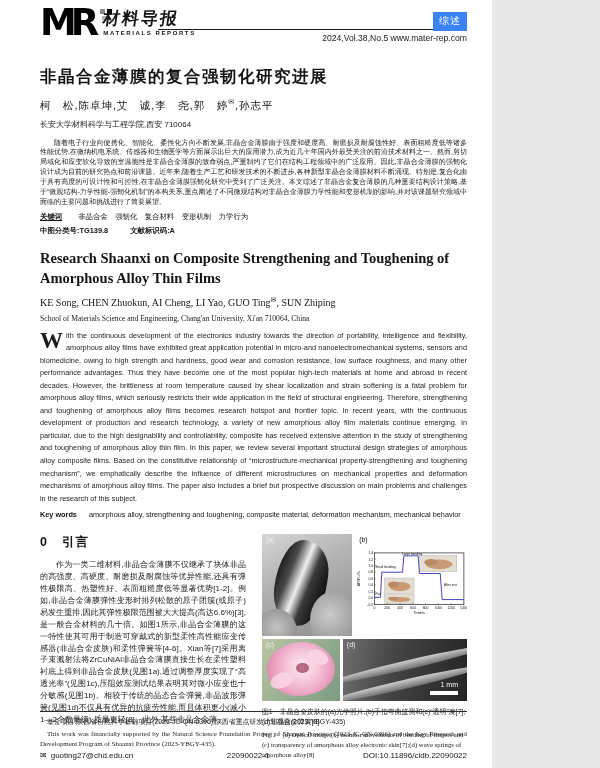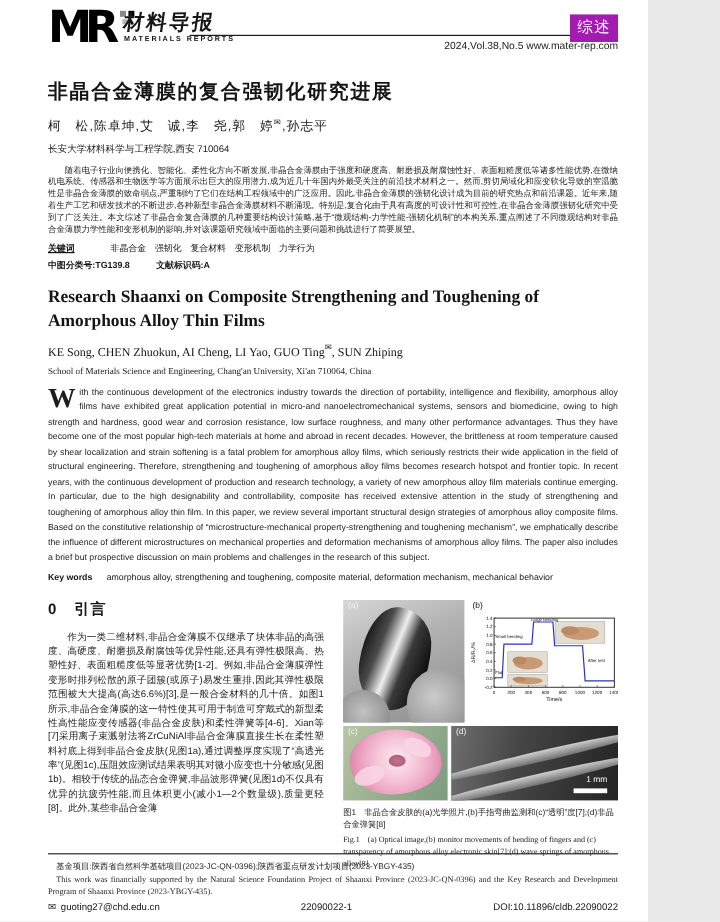--- a/index.html
+++ b/index.html
@@ -1,44 +1,44 @@
 <!DOCTYPE html>
 <html><head>
 <meta charset="utf-8">
 <style>
   html,body{margin:0;padding:0;background:#e8e8e8;}
-  .page{width:540px;height:768px;background:#ffffff;box-sizing:border-box;
+  .page{width:492px;height:768px;background:#ffffff;box-sizing:border-box;
         padding:8px 25px 4px 40px;position:relative;overflow:hidden;
         font-family:"Liberation Sans",sans-serif;color:#151515;}
   
   .header{position:relative;height:44px;}
   .logo{position:absolute;left:0;top:0;display:flex;align-items:flex-start;}
   .logo-mr{font-family:"DejaVu Sans",sans-serif;font-size:37px;font-weight:900;
            letter-spacing:-6px;line-height:30px;color:#000;}
   .sq{position:absolute;background:#000;}
   .sq1{width:5px;height:5px;left:60px;top:1px;background:#8a8a8a;}
   .sq2{width:5px;height:5px;left:67px;top:1px;}
   .sq3{width:4px;height:4px;left:62px;top:8px;background:#b5b5b5;}
   .logo-right{margin-left:10px;margin-top:2px;}
   .logo-cjk{font-size:17px;font-weight:bold;transform:skewX(-8deg);letter-spacing:2px;line-height:18px;}
   .logo-en{font-size:6px;font-weight:bold;letter-spacing:1.6px;margin-top:2px;}
   .h-rule{position:absolute;left:118px;right:32px;top:21px;border-top:1.6px solid #1a1a1a;}
-  .badge{position:absolute;right:0;top:4px;background:#a21caf;color:#fff;font-size:13px;
+  .badge{position:absolute;right:0;top:4px;background:#3b82f6;color:#fff;font-size:10px;
          padding:2px 6px 3px;letter-spacing:1px;font-family:Liberation Serif, serif;}
   .issue{position:absolute;right:0;top:25px;font-size:8.6px;color:#222;}
   .issue .site{}
   
   .title-cn{margin-top:14px;font-size:16.5px;font-weight:bold;letter-spacing:1.5px;}
   .authors-cn{margin-top:10px;font-size:10.5px;letter-spacing:1px;}
   sup.mark{font-family:"DejaVu Sans",sans-serif;font-size:7px;}
   .affil-cn{margin-top:6px;font-size:8px;color:#222;}
   .abstract-cn{margin-top:8px;font-size:7px;line-height:1.42;text-align:justify;
                text-indent:2em;color:#232323;}
   .kwrow{margin-top:5px;font-size:7.4px;}
-  .kwrow b{margin-right:30px;text-decoration:underline;}
+  .kwrow b{margin-right:16px;text-decoration:underline;}
   .clcrow{margin-top:4px;font-size:7.4px;font-weight:bold;}
   .clcrow .gap{display:inline-block;width:22px;}
   
   .title-en{margin-top:13px;font-family:"Liberation Serif",serif;font-size:14.5px;
             font-weight:bold;line-height:1.35;}
   .authors-en{margin-top:8px;font-family:"Liberation Serif",serif;font-size:10px;}
   .affil-en{margin-top:5px;font-family:"Liberation Serif",serif;font-size:7.6px;color:#222;}
   .abstract-en{margin-top:7px;font-size:7.3px;line-height:1.72;text-align:justify;color:#1d1d1d;}
   .dropcap{float:left;font-family:"Liberation Serif",serif;font-size:23px;line-height:19px;
            font-weight:bold;margin:1px 3px 0 0;}

